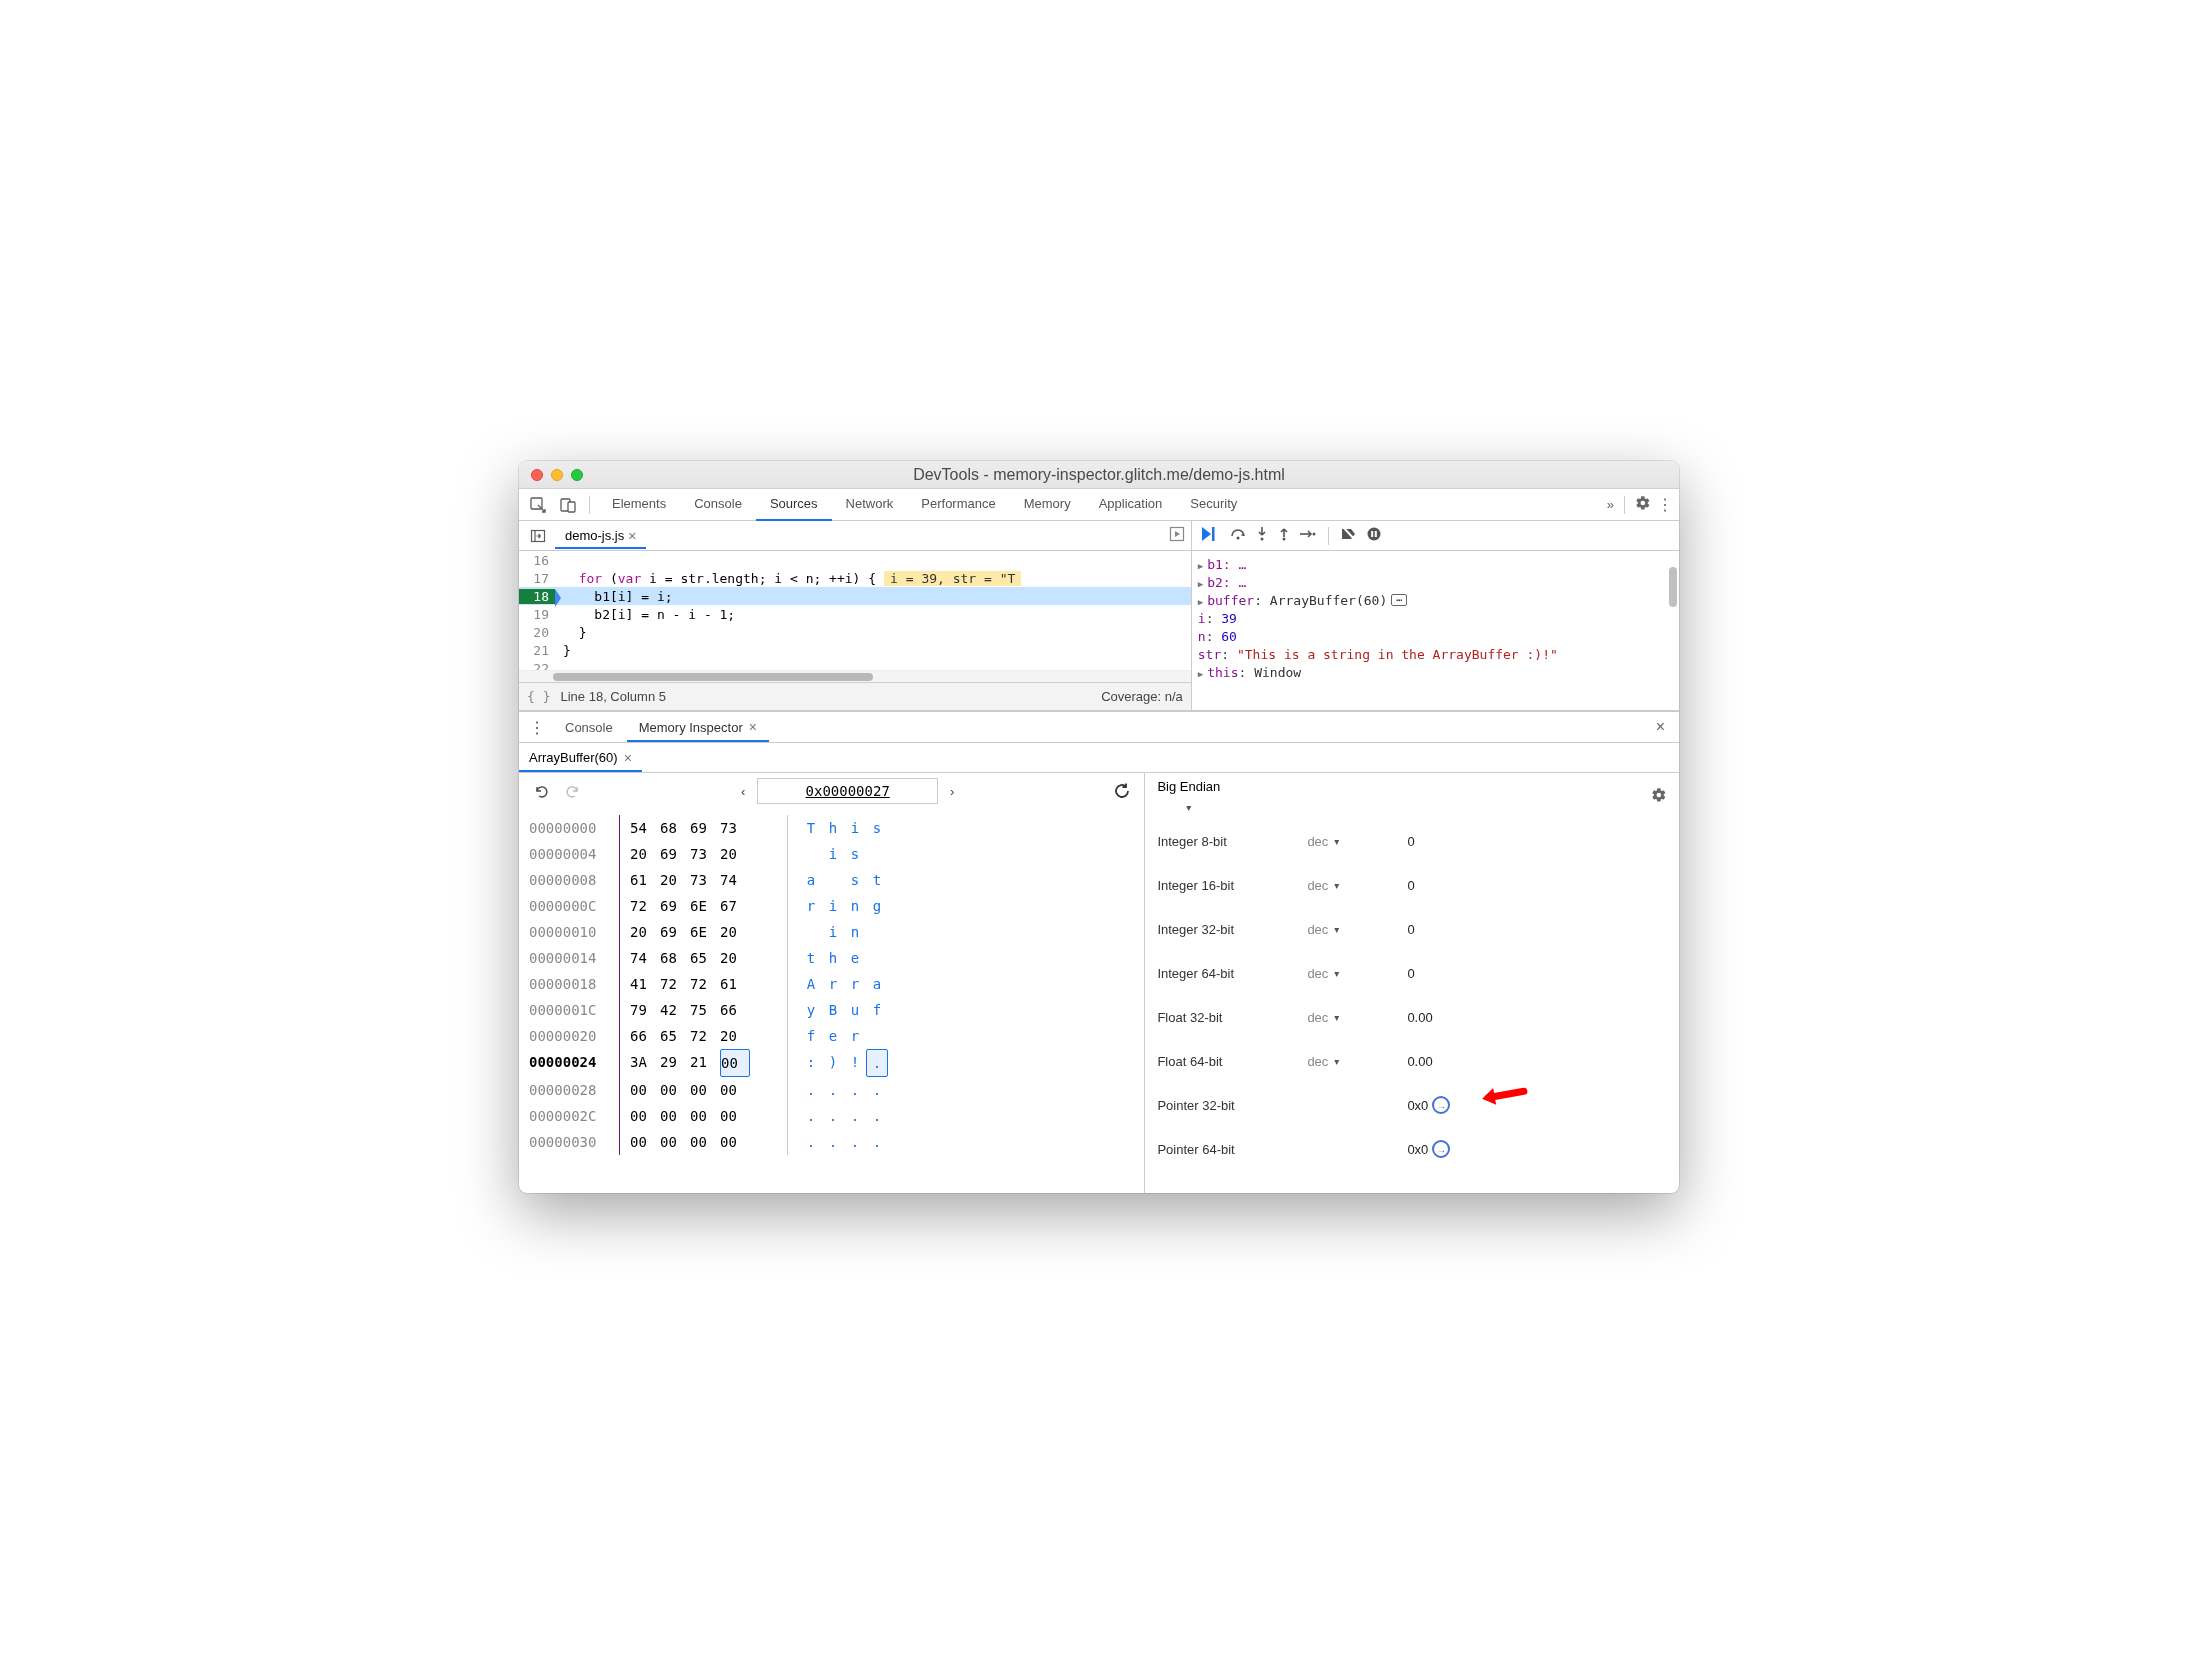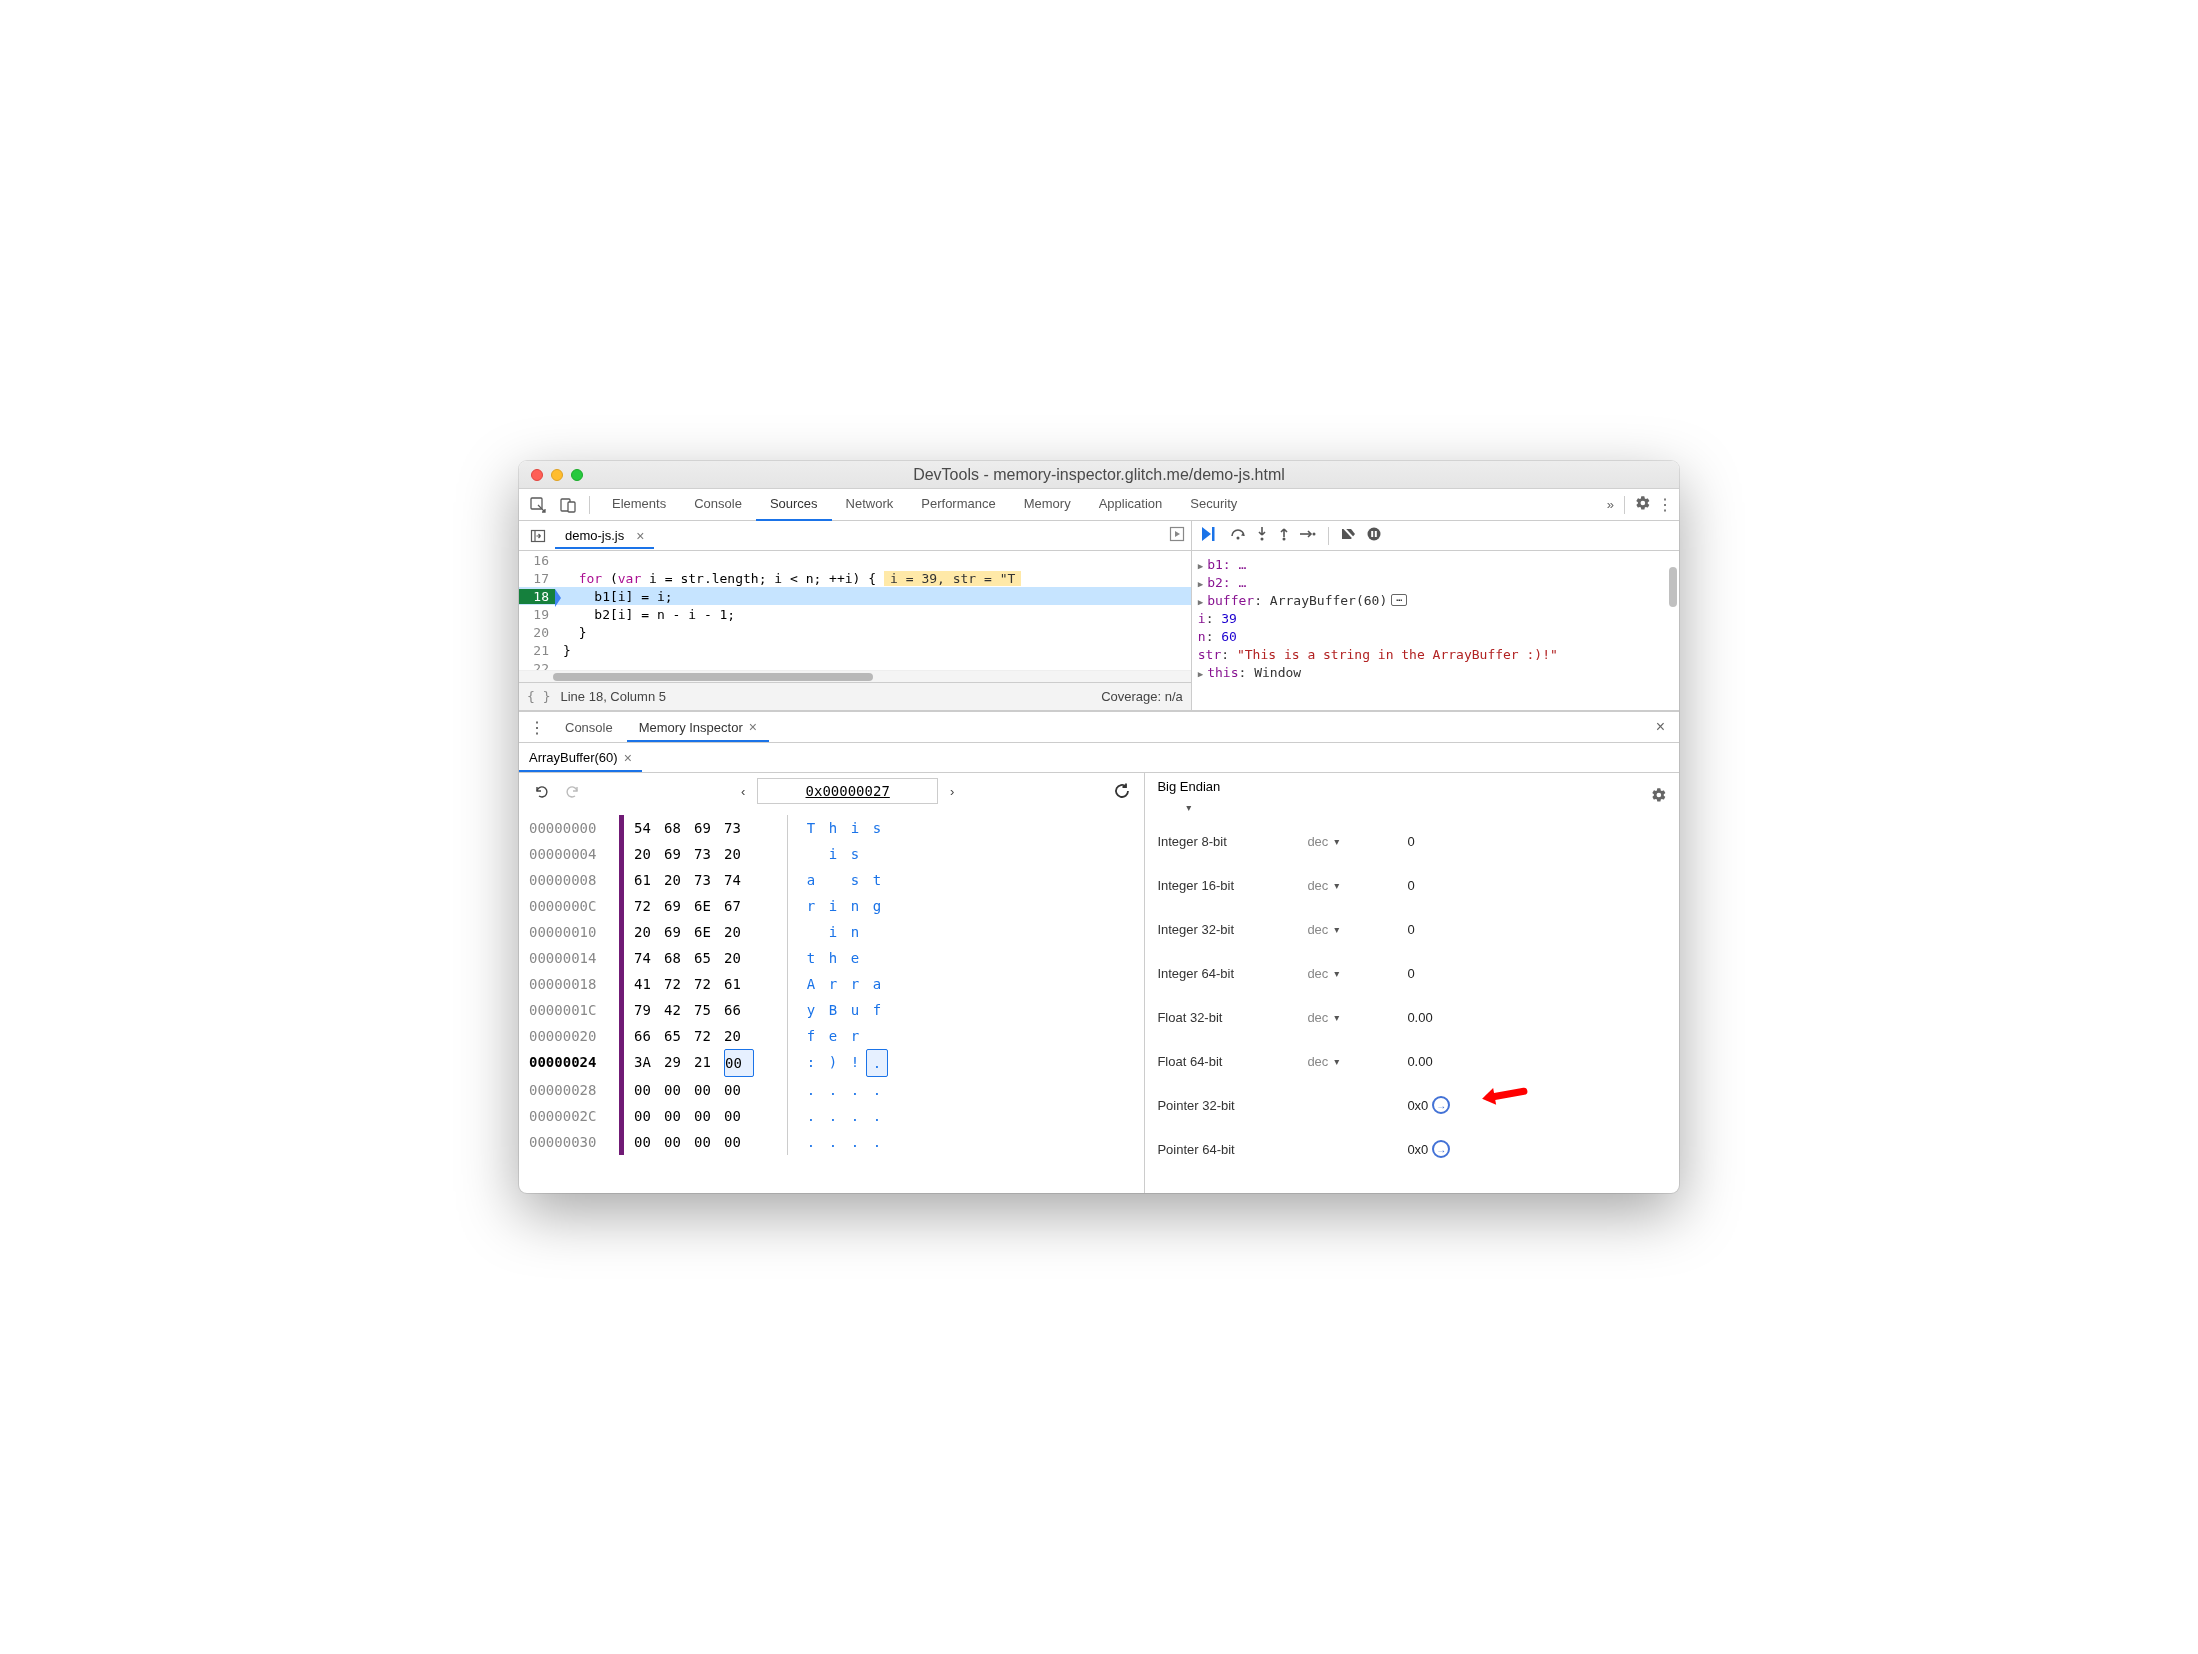--- a/index.html
+++ b/index.html
@@ -59,21 +59,21 @@
     display:flex; flex-direction:column;
     border-right:1px solid #ccc;
   }
   .sources-left-header {
     height: 30px; display:flex; align-items:center; border-bottom:1px solid #ccc;
     padding: 0 6px; gap:4px;
   }
   .file-tab {
     padding: 5px 10px 3px 10px;
     border-bottom: 2px solid #1a73e8;
-    display:flex; align-items:center; gap:12px;
+    display:flex; align-items:center; gap:4px;
   }
   .file-close { color:#777; font-size: 14px; }
   .play-icon-right { margin-left: auto; color:#666;}
   .code-area {
     font-family: Menlo, Consolas, monospace;
     font-size: 13px;
     overflow:hidden;
     flex: 1;
     position: relative; 
   }
@@ -167,21 +167,21 @@
   .mem-toolbar .refresh{margin-left:auto;}
   .undo{color:#444;} .redo{color:#bbb;}
   .hex-area{
     font-family: Menlo, Consolas, monospace; font-size:14px; padding: 6px 10px;
     line-height: 26px;
     overflow: auto;
   }
   .hex-line{display:flex; white-space:pre;}
   .hex-addr{width:90px; color:#888;}
   .hex-addr.cur{color:#000; font-weight:bold;}
-  .hex-bytes{width:160px; letter-spacing:0; display:flex; gap:0; border-left:5px solid #701a75; padding-left:10px;}
+  .hex-bytes{width:160px; letter-spacing:0; display:flex; gap:0; border-left:1px solid #701a75; padding-left:10px;}
   .hex-ascii{padding-left:12px; color:#1a73e8; border-left:1px solid #ccc; margin-left: 8px; display:flex;}
   .hb{display:inline-block; width:30px;}
   .hc{display:inline-block; width:22px; text-align:center;}
   .hb.sel, .hc.sel{
     border:1px solid #1a73e8; background:#e6f0ff; border-radius:2px;
     width:30px; padding:0;
   }
   .hc.sel{width:22px;}
   .memory-right{flex:1; padding:6px 12px; position:relative;}
   .mem-right-head{

